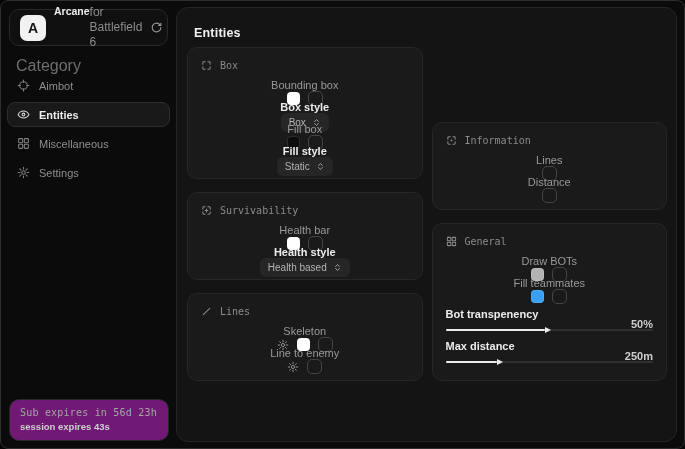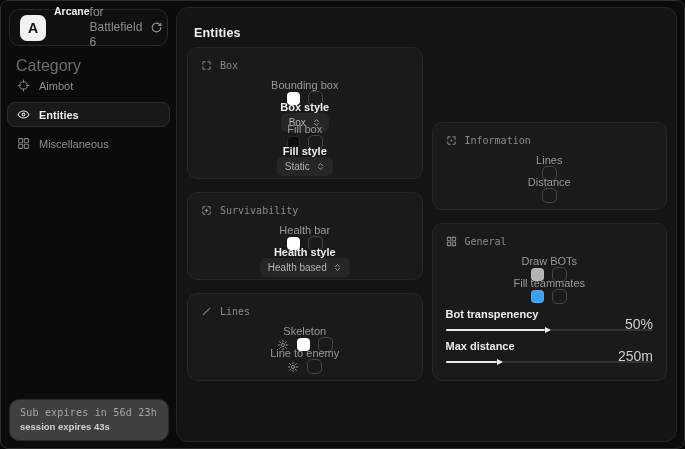--- a/index.html
+++ b/index.html
@@ -15,21 +15,21 @@
   .brand-sub { font-size:12px; color:#8d8d8d; }
   .brand-refresh { margin-left:auto; color:#9a9a9a; display:flex; }
 
   .category-label { position:absolute; left:15px; top:56px; font-size:16px; color:#6e6e6e; }
   .nav { position:absolute; left:6px; right:6px; top:72px; display:flex; flex-direction:column; gap:4px; }
   .nav-item { display:flex; align-items:center; gap:9px; height:25px; padding:0 9px; border-radius:8px; border:1px solid transparent; color:#8f8f8f; font-size:11px; cursor:default; }
   .nav-item .nicon { display:flex; color:#7f7f7f; }
   .nav-item.selected { background:#191919; border-color:#2d2d2d; color:#ececec; font-weight:600; }
   .nav-item.selected .nicon { color:#d8d8d8; }
 
-  .sub-card { position:absolute; left:8px; right:7px; bottom:7px; background:#404040; border:1px solid #272727; border-radius:10px; padding:7px 10px 8px; }
+  .sub-card { position:absolute; left:8px; right:7px; bottom:7px; background:#701a75; border:1px solid #272727; border-radius:10px; padding:7px 10px 8px; }
   .sub-line1 { font-family:"DejaVu Sans Mono", monospace; font-size:10px; color:#a6a6a6; letter-spacing:0.2px; }
   .sub-line2 { font-size:9.5px; font-weight:700; color:#cfcfcf; margin-top:3px; }
 
   
   .main { position:absolute; left:175px; top:6px; right:7px; bottom:6px; background:#141414; border:1px solid #252525; border-radius:12px; }
   .main-title { position:absolute; left:17px; top:18px; font-size:12.5px; font-weight:700; color:#f0f0f0; letter-spacing:0.2px; }
   .columns { position:absolute; left:10px; right:9px; top:39px; display:flex; gap:9px; align-items:flex-end; }
   .col { width:237px; display:flex; flex-direction:column; gap:13px; }
 
   .card { background:#1a1a1a; border:1px solid #272727; border-radius:10px; padding:10px 13px 11px; }
@@ -41,21 +41,21 @@
   .row-label.bright { color:#ededed; font-weight:600; }
   .controls { display:flex; align-items:center; gap:8px; }
   .swatch { width:13px; height:13px; border-radius:4px; border:1px solid rgba(255,255,255,0.12); }
   .checkbox { width:15px; height:15px; border-radius:5px; border:1.5px solid #454545; background:transparent; }
   .gearbtn { display:flex; color:#8f8f8f; }
   .dropdown { display:flex; align-items:center; gap:6px; height:19px; padding:0 8px; background:#262626; border-radius:6px; font-size:10px; color:#b3b3b3; }
   .dropdown .dicon { display:flex; color:#9a9a9a; }
 
   .slider-block { margin-top:7px; }
   .slider-head { display:flex; align-items:center; justify-content:space-between; height:16px; }
-  .slider-value { font-size:14px; font-weight:400; color:#cfcfcf;margin-top:20px; }
+  .slider-value { font-size:11px; font-weight:700; color:#cfcfcf;margin-top:20px; }
   .slider-track { position:relative; height:2px; background:#303030; border-radius:2px; margin:7px 0 6px; }
   .slider-fill { position:relative; height:2px; background:#ececec; border-radius:2px; }
   .slider-thumb { position:absolute; right:-6px; top:-2.5px; width:0; height:0; border-left:6px solid #ececec; border-top:3.5px solid transparent; border-bottom:3.5px solid transparent; }
 </style>
 </head>
 <body>
 
 <div class="window">
 
   <div class="sidebar">
@@ -99,20 +99,29 @@
         <span class="nicon">
           <svg width="13" height="13" viewBox="0 0 24 24" fill="none" stroke="currentColor" stroke-width="2">
               <rect x="3" y="3" width="7.5" height="7.5" rx="1.5"></rect>
               <rect x="13.5" y="3" width="7.5" height="7.5" rx="1.5"></rect>
               <rect x="3" y="13.5" width="7.5" height="7.5" rx="1.5"></rect>
               <rect x="13.5" y="13.5" width="7.5" height="7.5" rx="1.5"></rect>
             </svg>
         </span>
         <span>Miscellaneous</span>
       </div>
+      <div class="nav-item">
+        <span class="nicon">
+          <svg width="13" height="13" viewBox="0 0 24 24" fill="none" stroke="currentColor" stroke-width="2" stroke-linecap="round">
+              <circle cx="12" cy="12" r="3.2"></circle>
+              <path d="M12 2.5v3M12 18.5v3M2.5 12h3M18.5 12h3M5.2 5.2l2.2 2.2M16.6 16.6l2.2 2.2M18.8 5.2l-2.2 2.2M7.4 16.6l-2.2 2.2"></path>
+            </svg>
+        </span>
+        <span>Settings</span>
+      </div>
     </div>
 
     <div class="sub-card">
       <div class="sub-line1">Sub expires in 56d 23h</div>
       <div class="sub-line2">session expires 43s</div>
     </div>
   </div>
 
   <div class="main">
     <div class="main-title">Entities</div>

